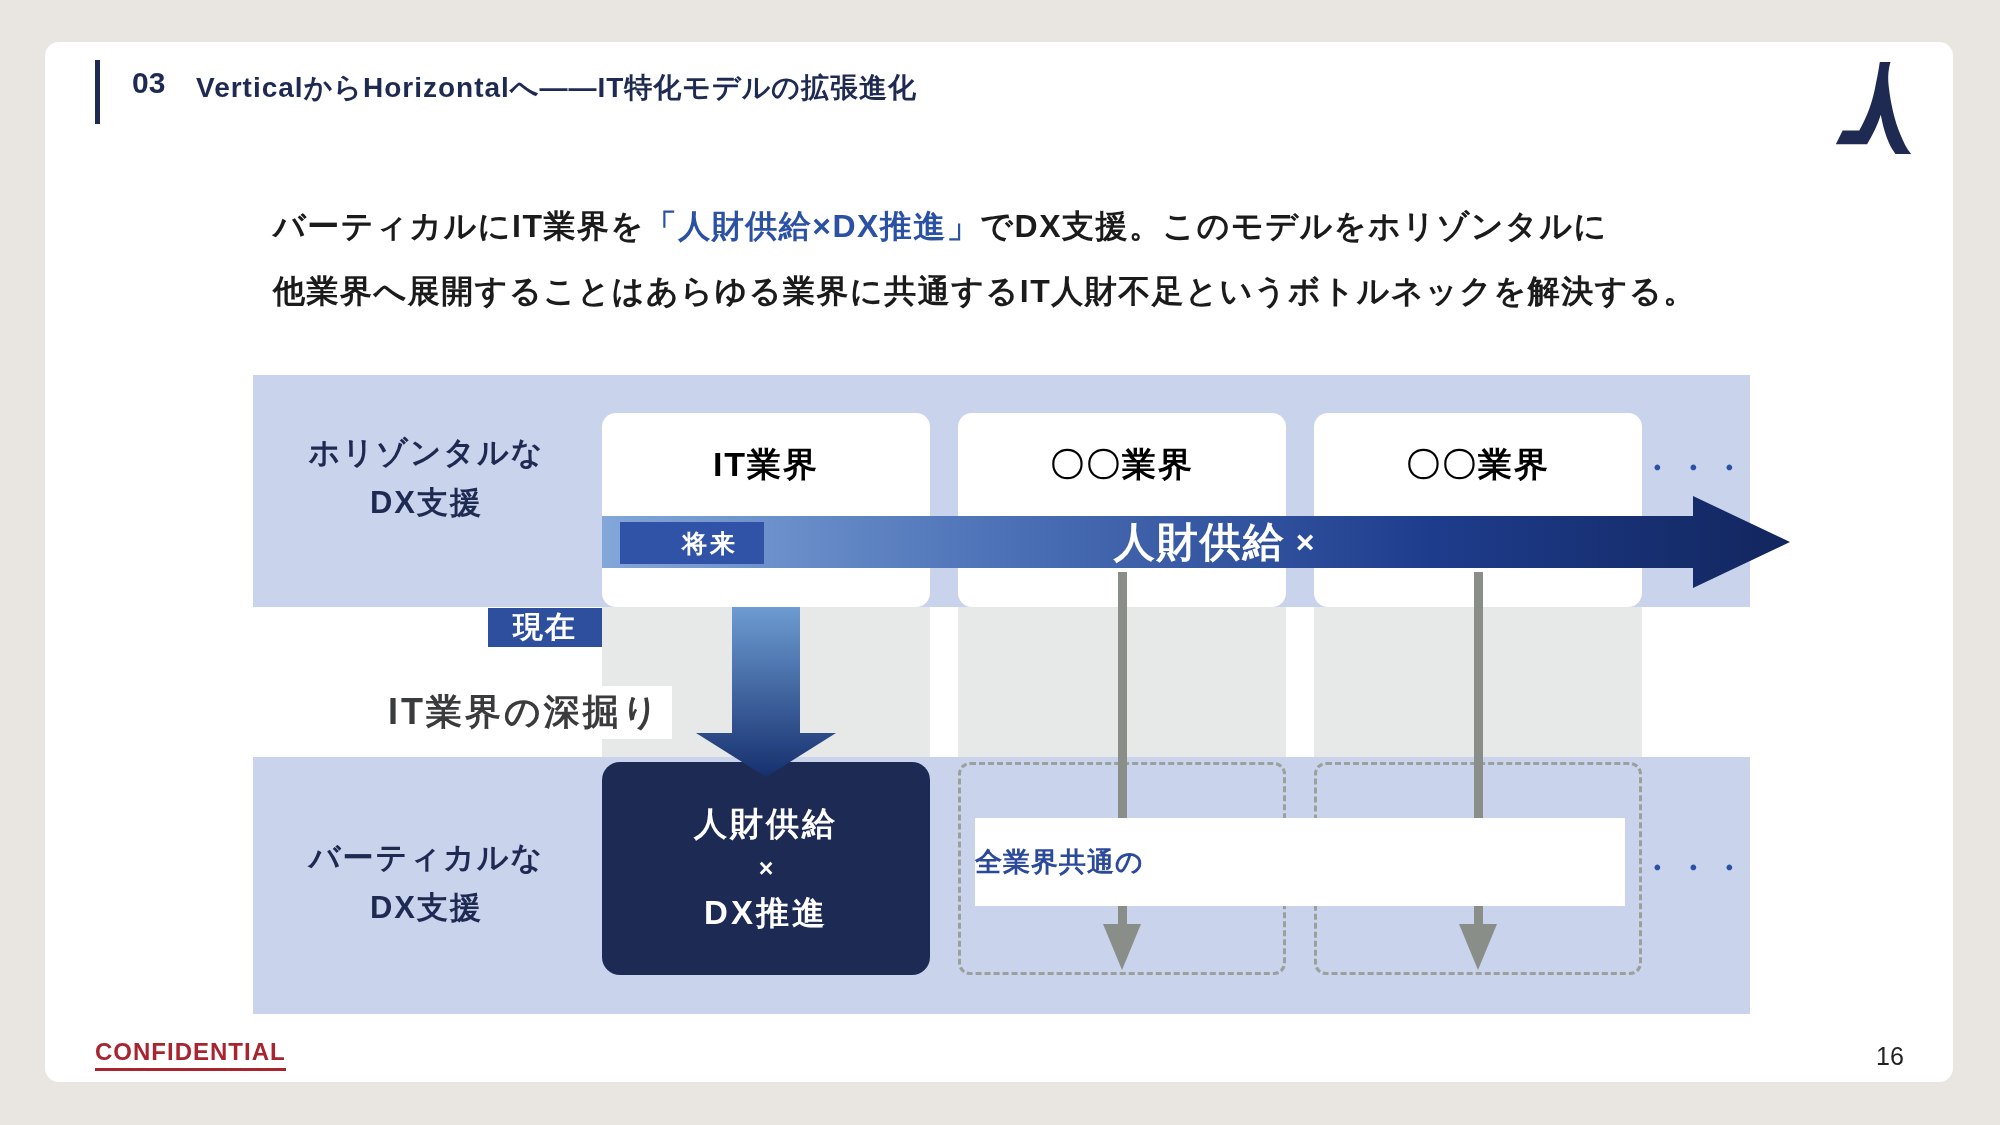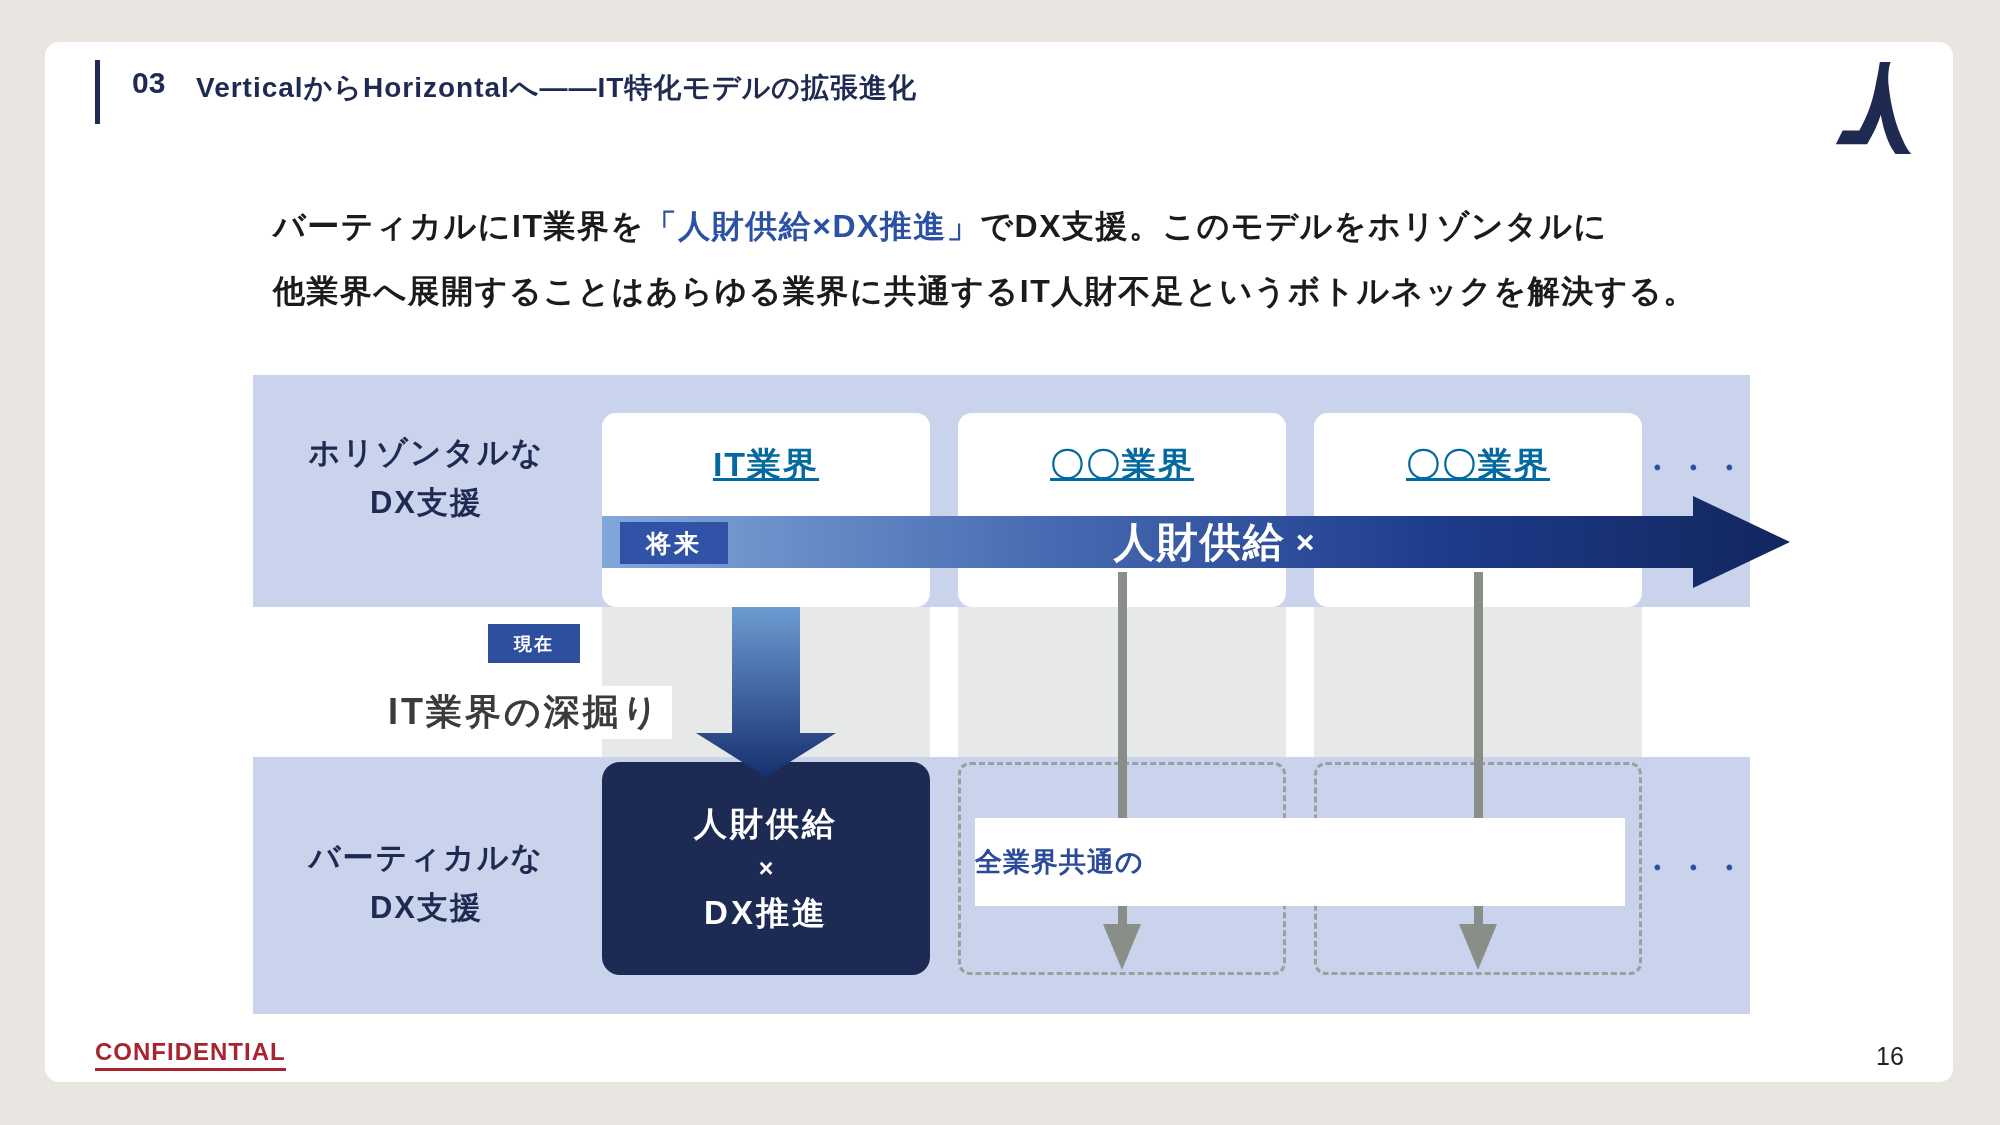--- a/index.html
+++ b/index.html
@@ -27,36 +27,36 @@
   .band-top{left:253px;top:375px;width:1497px;height:232px;}
   .band-bottom{left:253px;top:757px;width:1497px;height:257px;}
   .gray-block{top:607px;width:328px;height:150px;background:#e7e8e8;}
   
   .band-label{left:253px;width:347px;text-align:center;color:#1e2a52;font-weight:bold;font-size:31px;line-height:50px;letter-spacing:2px;}
   .band-label.top{top:428px;}
   .band-label.bottom{top:833px;}
   
   .ind-box{top:413px;width:328px;height:194px;background:#ffffff;border-radius:14px;}
   .ind-label{top:413px;width:328px;height:104px;display:flex;align-items:center;justify-content:center;
-             color:#0369a1;font-weight:bold;font-size:34px;letter-spacing:2px;text-decoration:underline;}
+             color:#000000;font-weight:bold;font-size:34px;letter-spacing:2px;}
   .dots{left:1642px;width:108px;text-align:center;color:#2b51a5;font-weight:bold;font-size:30px;letter-spacing:6px;white-space:nowrap;}
   .dots-top{top:448px;}
   .dots-bottom{top:848px;}
   
   .h-arrow{left:602px;top:487px;width:1190px;height:110px;}
   .future-badge{left:620px;top:522px;width:108px;height:42px;background:#3053a8;
-                display:flex;align-items:center;justify-content:center;color:#ffffff;font-size:25px;font-weight:bold;letter-spacing:3px;z-index:6;}
+                display:flex;align-items:center;justify-content:center;color:#ffffff;font-size:25px;font-weight:bold;letter-spacing:3px;z-index:6;padding-left:36px;}
   .h-arrow-text{left:750px;top:514px;width:940px;height:56px;display:flex;align-items:center;justify-content:center;
                 color:#ffffff;font-weight:bold;font-size:41px;white-space:nowrap;z-index:6;letter-spacing:2px;}
   .h-arrow-text .x{font-size:32px;margin:0 10px;}
   
   .d-arrow{left:691px;top:607px;width:150px;height:172px;z-index:5;}
   
-  .current-badge{left:488px;top:624px;width:92px;height:39px;background:#2d4f9e;
-                 display:flex;align-items:center;justify-content:center;color:#ffffff;font-size:18px;font-weight:bold;letter-spacing:2px;z-index:4;}
+  .current-badge{left:488px;top:608px;width:114px;height:39px;background:#2d4f9e;
+                 display:flex;align-items:center;justify-content:center;color:#ffffff;font-size:30px;font-weight:bold;letter-spacing:2px;z-index:4;}
   .current-text{left:378px;top:686px;background:#ffffff;padding:2px 10px;font-size:36px;font-weight:bold;color:#3a3b3c;
                 letter-spacing:3px;white-space:nowrap;z-index:4;}
   
   .g-shaft{top:572px;width:9px;height:352px;background:#8a8e89;z-index:2;}
   .g-head{top:924px;width:0;height:0;border-left:19px solid transparent;border-right:19px solid transparent;
           border-top:46px solid #8a8e89;z-index:2;}
   
   .navy-box{left:602px;top:762px;width:328px;height:213px;background:#1d2a54;border-radius:18px;
             display:flex;flex-direction:column;align-items:center;justify-content:center;z-index:3;}
   .navy-box .l{color:#ffffff;font-weight:bold;font-size:33px;letter-spacing:3px;line-height:1.2;}

